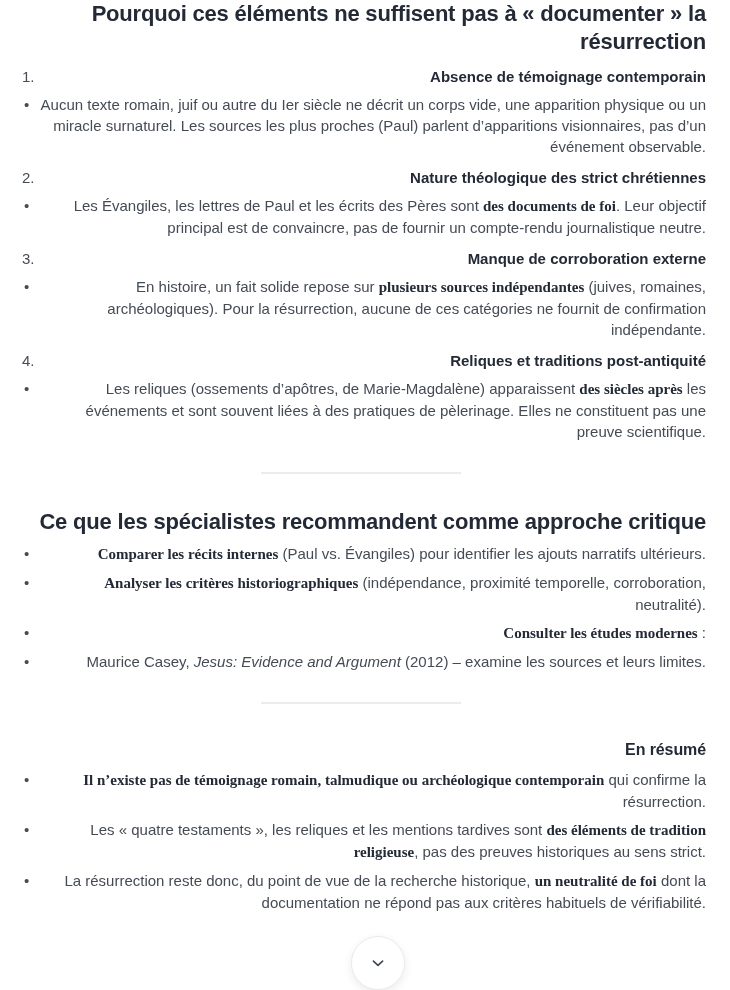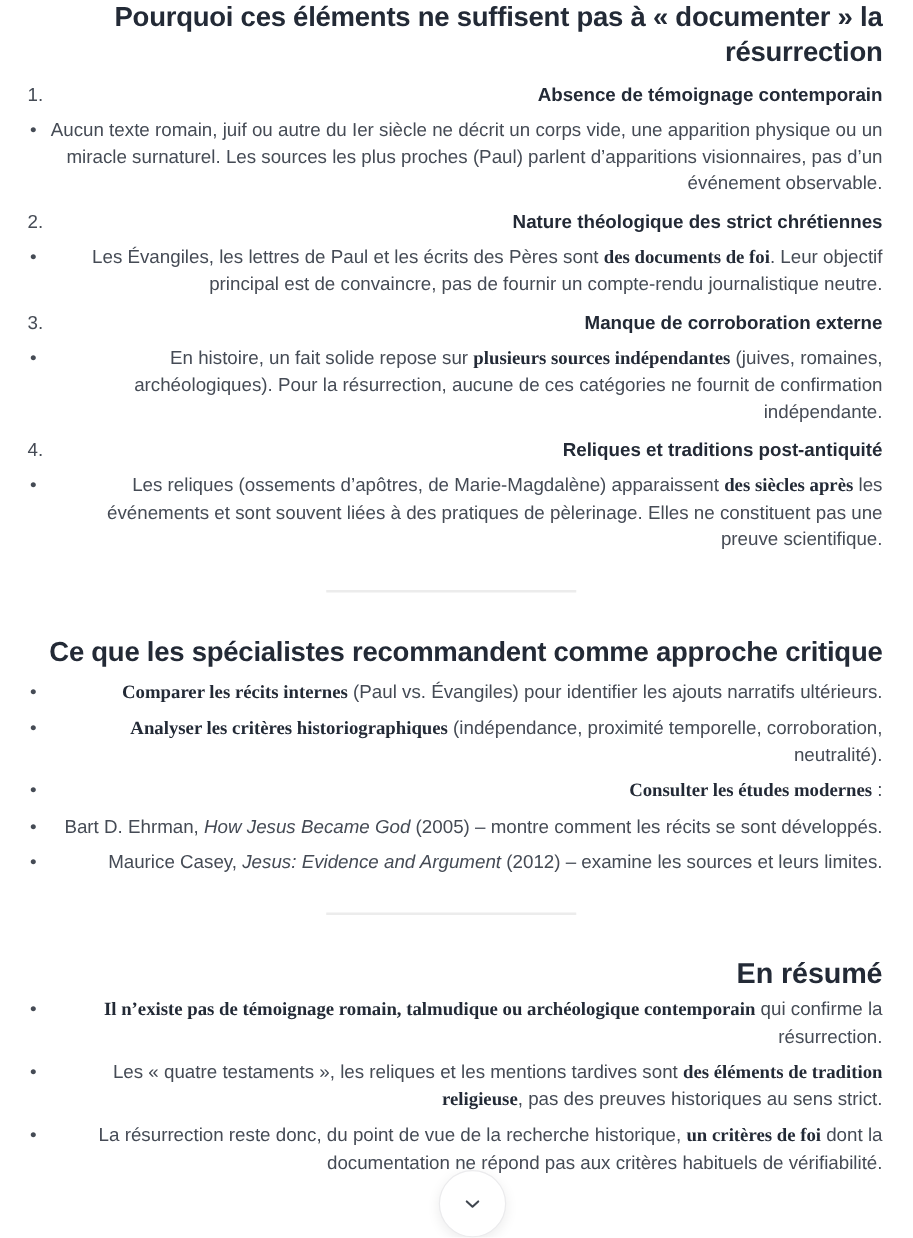--- a/index.html
+++ b/index.html
@@ -17,21 +17,21 @@
     color:var(--body);
     font-size:15px;line-height:21px;
   }
   .doc{padding:0 24px 0 16px;text-align:right;}
   h2{
     font-size:22px;line-height:28px;font-weight:700;
     color:var(--heading);letter-spacing:-0.2px;
     margin:0 0 2px 0;
   }
   h3{
-    font-size:23px;line-height:24px;font-weight:700;
+    font-size:16px;line-height:24px;font-weight:700;
     color:var(--heading);letter-spacing:-0.1px;
     margin:0 0 6px 0;
   }
   .num-item{
     position:relative;padding-left:23px;margin-top:10px;
   }
   .num-item .num{
     position:absolute;left:6px;top:0;color:var(--body);font-weight:400;
   }
   .num-item strong{color:var(--heading);font-weight:700;}
@@ -89,30 +89,29 @@
   </div>
   <div class="li"><span>Les reliques (ossements d’apôtres, de Marie-Magdalène) apparaissent </span><span class="seg-b">des siècles après</span><span> les événements et sont souvent liées à des pratiques de pèlerinage. Elles ne constituent pas une preuve scientifique.</span></div>
 
   <hr class="section-divider">
 
   <h2>Ce que les spécialistes recommandent comme approche critique</h2>
 
   <div class="li"><span class="seg-b">Comparer les récits internes</span><span> (Paul vs. Évangiles) pour identifier les ajouts narratifs ultérieurs.</span></div>
   <div class="li"><span class="seg-b">Analyser les critères historiographiques</span><span> (indépendance, proximité temporelle, corroboration, neutralité).</span></div>
   <div class="li"><span class="seg-b">Consulter les études modernes</span><span>&nbsp;:</span></div>
-  <div class="li"><span>Bart D. Ehrman, </span><span class="seg-i">How Jesus Became God</span><span> (2005) – montre comment les récits se sont développés.</span></div>
   <div class="li"><span>Maurice Casey, </span><span class="seg-i">Jesus: Evidence and Argument</span><span> (2012) – examine les sources et leurs limites.</span></div>
 
   <hr class="section-divider">
 
   <h3>En résumé</h3>
 
   <div class="li"><span class="seg-b">Il n’existe pas de témoignage romain, talmudique ou archéologique contemporain</span><span> qui confirme la résurrection.</span></div>
   <div class="li"><span>Les «&nbsp;quatre testaments&nbsp;», les reliques et les mentions tardives sont </span><span class="seg-b">des éléments de tradition religieuse</span><span>, pas des preuves historiques au sens strict.</span></div>
-  <div class="li"><span>La résurrection reste donc, du point de vue de la recherche historique, </span><span class="seg-b">un critères de foi</span><span> dont la documentation ne répond pas aux critères habituels de vérifiabilité.</span></div>
+  <div class="li"><span>La résurrection reste donc, du point de vue de la recherche historique, </span><span class="seg-b">un neutralité de foi</span><span> dont la documentation ne répond pas aux critères habituels de vérifiabilité.</span></div>
 
 </main>
 
 <button class="scroll-btn" aria-label="Scroll down">
   <svg width="22" height="22" viewBox="0 0 24 24" aria-hidden="true">
     <path d="M7 10l5 4.6L17 10" fill="none" stroke="#414750" stroke-width="1.8" stroke-linecap="round" stroke-linejoin="round"></path>
   </svg>
 </button>
 
 </body></html>

